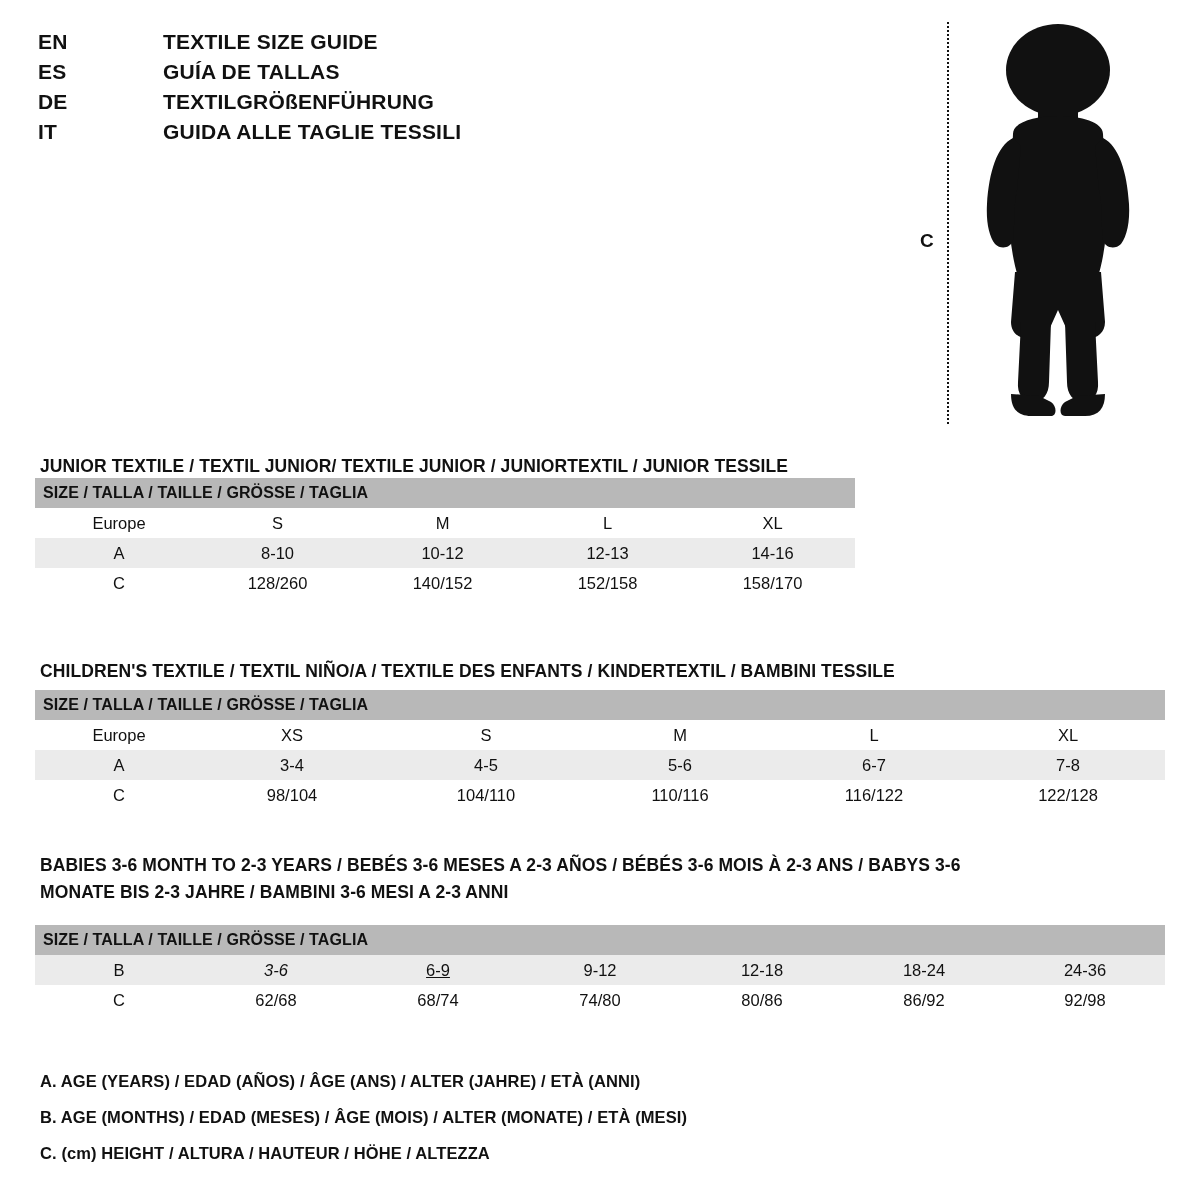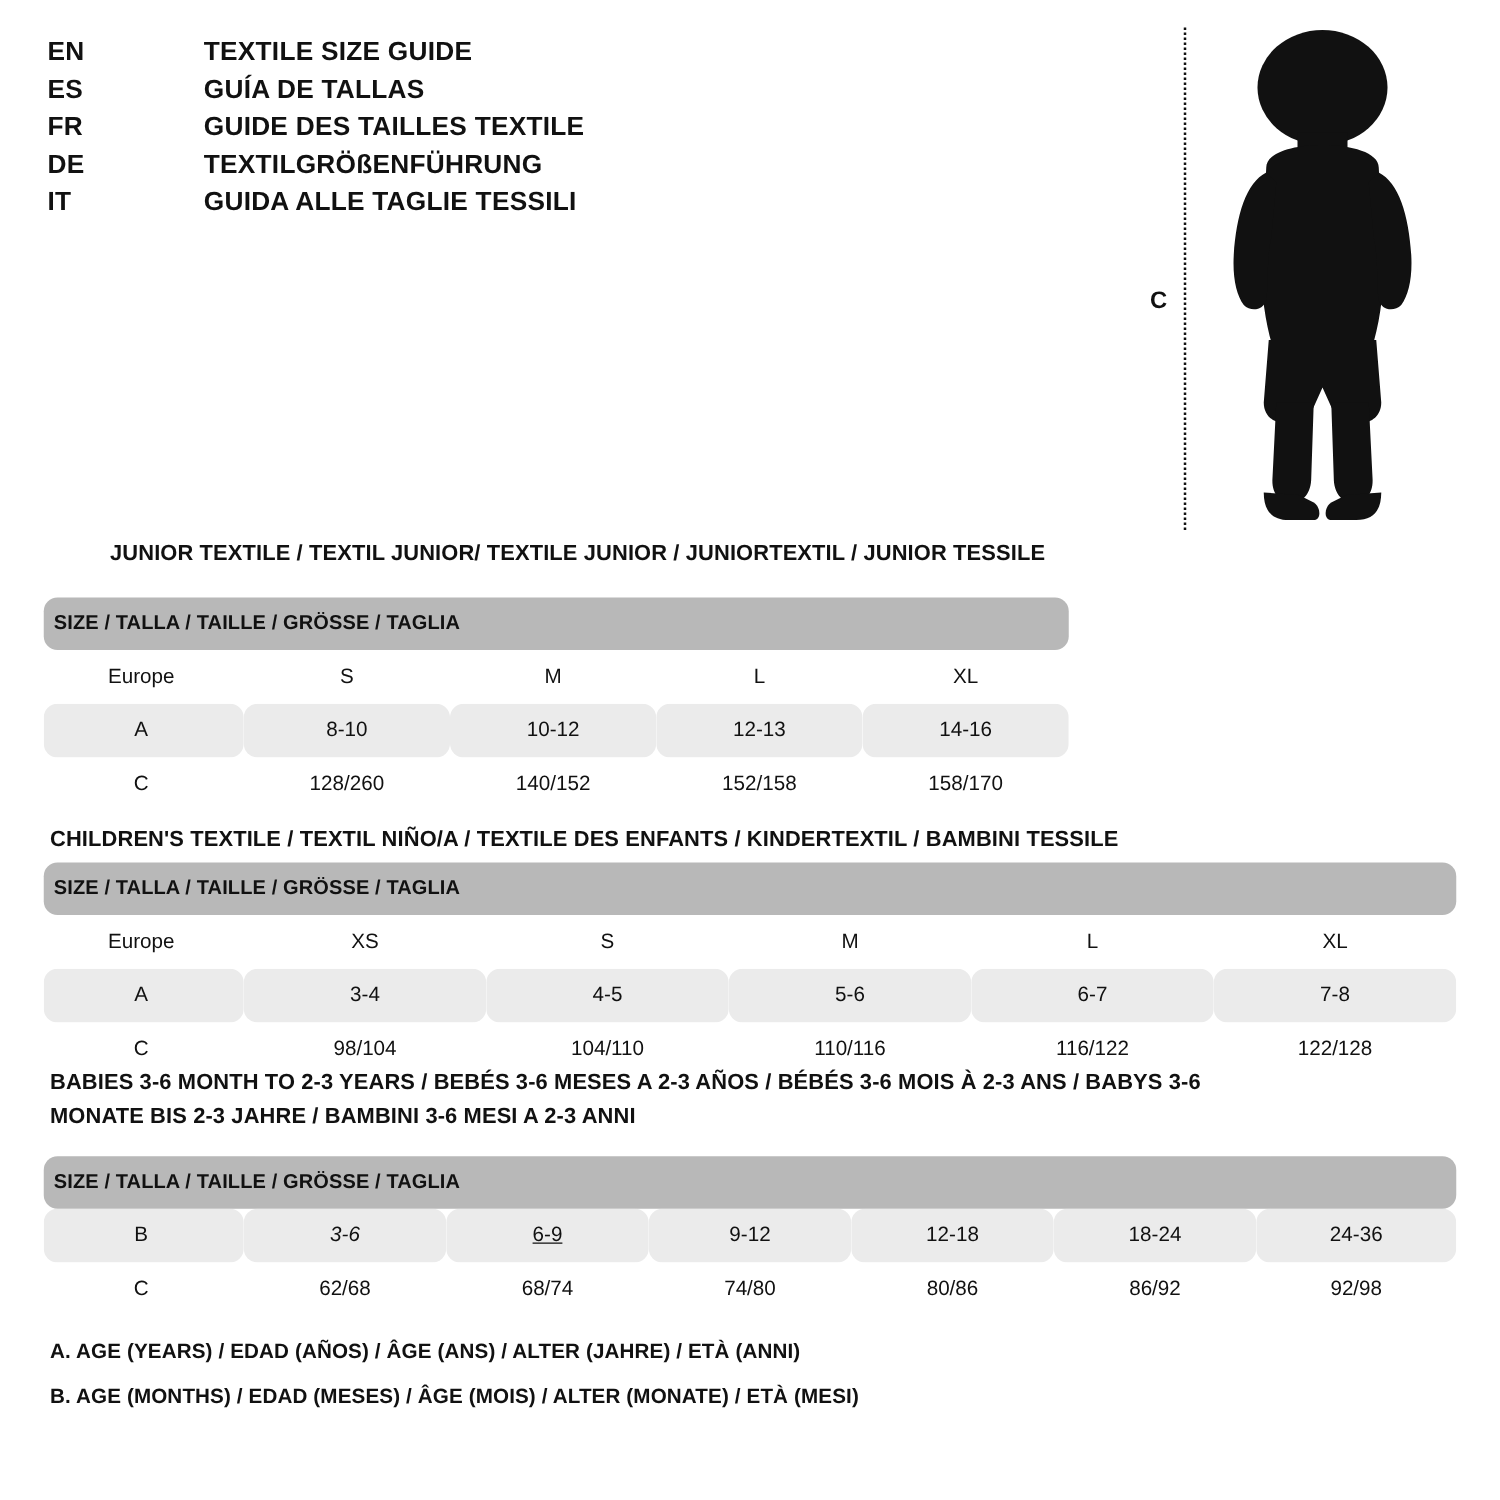--- a/index.html
+++ b/index.html
@@ -85,24 +85,23 @@
   .section-title.two-line { line-height: 27px; white-space: normal; width: 1000px; }
 
   
   table.size-table {
     position: absolute;
     border-collapse: collapse;
     font-size: 16.5px;
     left: 35px;
   }
   table.size-table td {
-    padding: 12px;
+    padding: 0;
     height: 30px;
     vertical-align: middle;
-    border-radius: 11px;
   }
   .band {
     background: #b8b8b8;
     font-weight: bold;
     font-size: 16px;
     padding-left: 8px !important;
     letter-spacing: 0.1px;
   }
   .row-white { background: #ffffff; }
   .row-grey  { background: #ebebeb; }
@@ -130,24 +129,20 @@
   <div class="lang-block">
     <div class="lang-row">
       <span class="lang-code">EN</span>
       <span class="lang-title">TEXTILE SIZE GUIDE</span>
     </div>
     <div class="lang-row">
       <span class="lang-code">ES</span>
       <span class="lang-title">GUÍA DE TALLAS</span>
     </div>
     <div class="lang-row">
-      <span class="lang-code">FR</span>
-      <span class="lang-title">GUIDE DES TAILLES TEXTILE</span>
-    </div>
-    <div class="lang-row">
       <span class="lang-code">DE</span>
       <span class="lang-title">TEXTILGRÖßENFÜHRUNG</span>
     </div>
     <div class="lang-row">
       <span class="lang-code">IT</span>
       <span class="lang-title">GUIDA ALLE TAGLIE TESSILI</span>
     </div>
   </div>
 
   <div class="figure-area">
@@ -181,21 +176,21 @@
 
         <path d="M56 372 C56 386 62 394 76 394 L96 394 C102 394 102 384 96 380
                  L84 374 Z"></path>
 
         <path d="M150 372 C150 386 144 394 130 394 L110 394 C104 394 104 384 110 380
                  L122 374 Z"></path>
       </g>
     </svg>
   </div>
 
-  <div class="section-title" style="top:432px;margin-left:48px;">JUNIOR TEXTILE / TEXTIL JUNIOR/ TEXTILE JUNIOR / JUNIORTEXTIL / JUNIOR TESSILE</div>
+  <div class="section-title" style="top:456px;">JUNIOR TEXTILE / TEXTIL JUNIOR/ TEXTILE JUNIOR / JUNIORTEXTIL / JUNIOR TESSILE</div>
 
   <table class="size-table" style="top:478px; width:820px;">
     <tbody>
         <tr>
       <td class="band" colspan="5">SIZE / TALLA / TAILLE / GRÖSSE / TAGLIA</td>
     </tr>
     <tr class="row-white">
       <td class="rowlabel" style="width:160px;">Europe</td>
       <td class="cellc" style="width:165px;">S</td>
       <td class="cellc" style="width:165px;">M</td>
@@ -276,14 +271,15 @@
       <td class="cellc">74/80</td>
       <td class="cellc">80/86</td>
       <td class="cellc">86/92</td>
       <td class="cellc">92/98</td>
     </tr>
   </tbody>
     </table>
 
   <div class="legend" style="top:1072px;">A. AGE (YEARS) / EDAD (AÑOS) / ÂGE (ANS) / ALTER (JAHRE) / ETÀ (ANNI)</div>
   <div class="legend" style="top:1108px;">B. AGE (MONTHS) / EDAD (MESES) / ÂGE (MOIS) / ALTER (MONATE) / ETÀ (MESI)</div>
+  <div class="legend" style="top:1144px;">C. (cm) HEIGHT / ALTURA / HAUTEUR / HÖHE / ALTEZZA</div>
 
 </div>
 
 </body></html>

